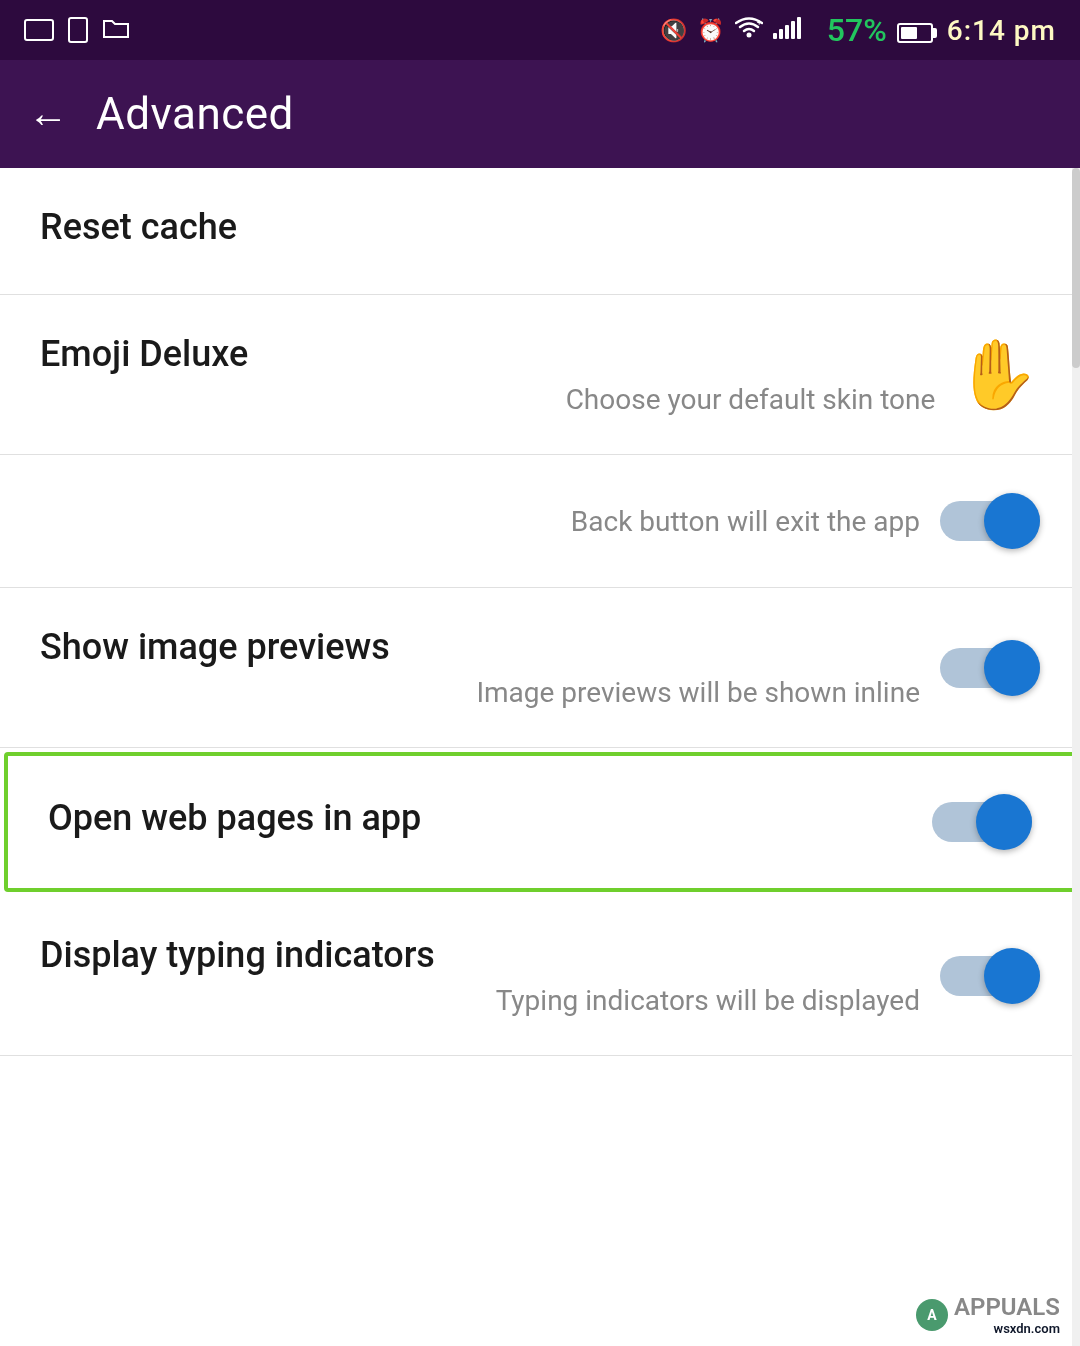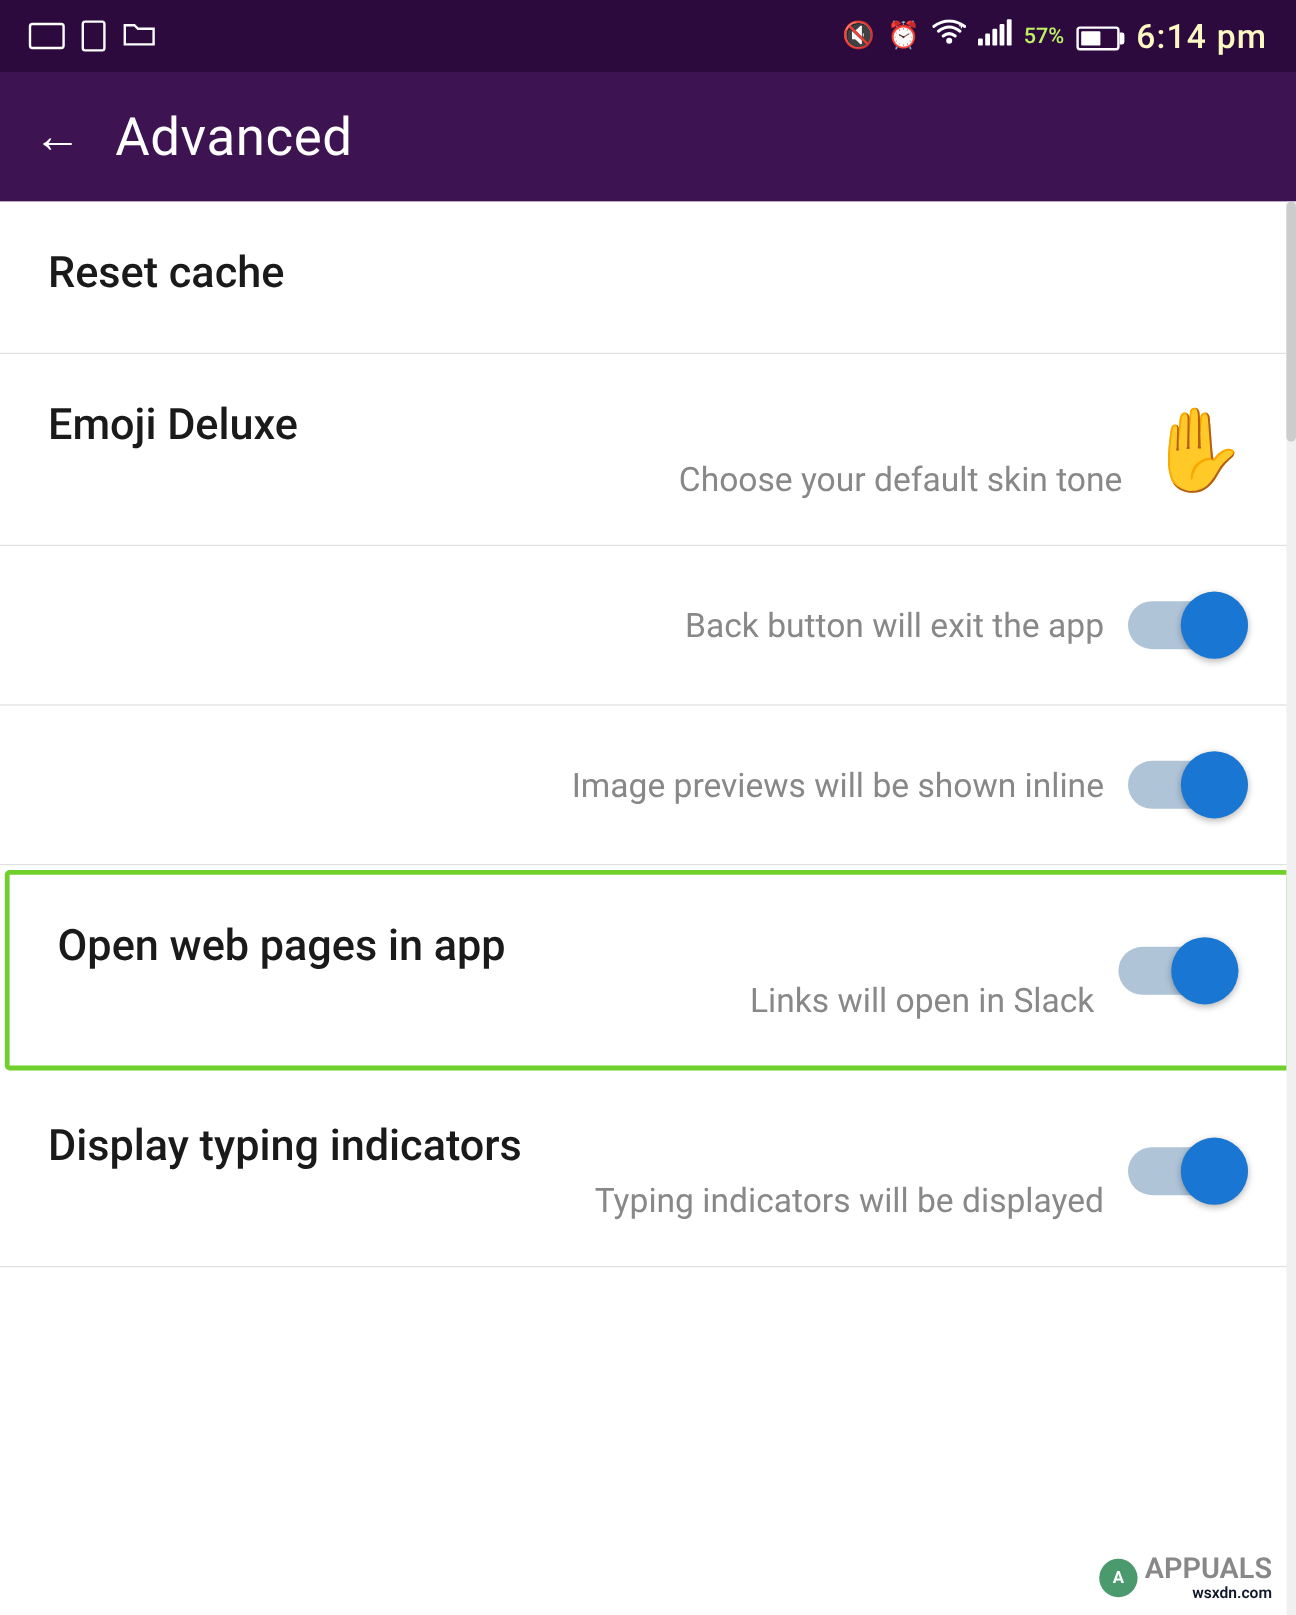--- a/index.html
+++ b/index.html
@@ -282,21 +282,21 @@
     <span>
       <div class="sim-bars">
         <div class="sim-bar" style="height:6px;"></div>
         <div class="sim-bar" style="height:10px;"></div>
         <div class="sim-bar" style="height:14px;"></div>
         <div class="sim-bar" style="height:18px;"></div>
         <div class="sim-bar" style="height:22px;"></div>
       </div>
     </span>
 
-    <span style="font-size:18px;color:#bef264;font-weight:500;">57%</span>
+    <span style="font-size:32px;color:#22c55e;font-weight:500;margin-left:16px;">57%</span>
 
     <span>
       <div class="battery-icon">
         <div class="battery-body">
           <div class="battery-fill"></div>
         </div>
         <div class="battery-tip"></div>
       </div>
     </span>
 
@@ -334,34 +334,34 @@
     <div class="settings-item-action">
       <div class="toggle">
         <div class="toggle-track"></div>
         <div class="toggle-thumb"></div>
       </div>
     </div>
   </div>
 
   <div class="settings-item">
     <div class="settings-item-text">
+      <div class="settings-item-title">Show image previews</div>
       <div class="settings-item-subtitle">Image previews will be shown inline</div>
     </div>
     <div class="settings-item-action">
       <div class="toggle">
         <div class="toggle-track"></div>
         <div class="toggle-thumb"></div>
       </div>
     </div>
   </div>
 
   <div class="settings-item highlighted">
     <div class="settings-item-text">
       <div class="settings-item-title">Open web pages in app</div>
-      <div class="settings-item-subtitle">Links will open in Slack</div>
     </div>
     <div class="settings-item-action">
       <div class="toggle">
         <div class="toggle-track"></div>
         <div class="toggle-thumb"></div>
       </div>
     </div>
   </div>
 
   <div class="settings-item">

